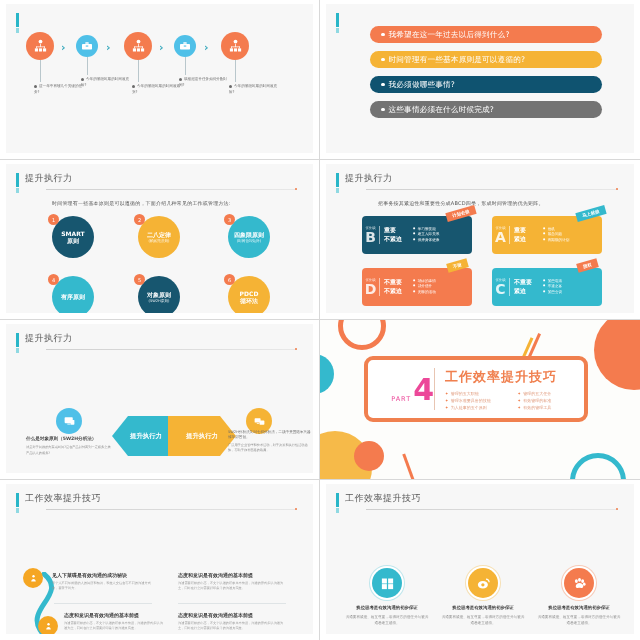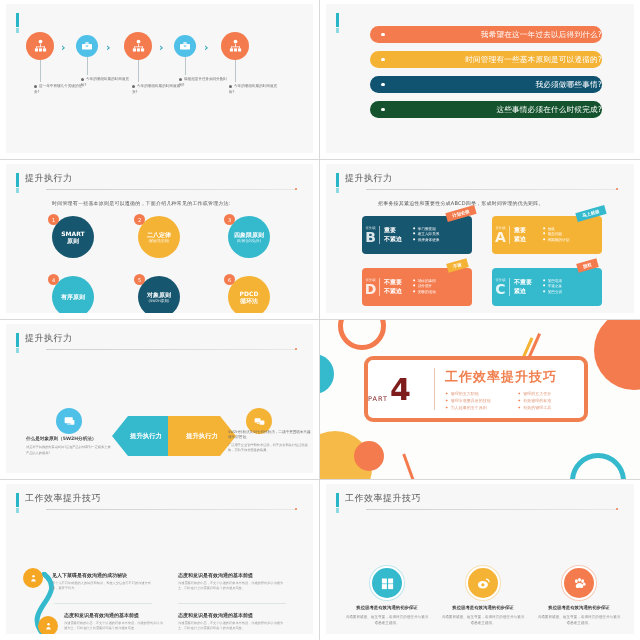--- a/index.html
+++ b/index.html
@@ -23,21 +23,21 @@
   .node.o { background:#f47b4e; }
   .node.b { background:#4fc0e8; }
   .node svg { width:15px; height:15px; fill:#fff; }
   .chev { position:absolute; color:#3aa9bd; font-size:11px; font-weight:bold; }
   .stem { position:absolute; width:1px; background:#b9c7cc; }
   .pcap { position:absolute; width:52px; font-size:3.6px; line-height:1.55; color:#6a6a6a; }
   .pcap b { display:inline-block; width:3px; height:3px; background:#6a6a6a; border-radius:50%; vertical-align:middle; margin-right:2px; }
 
   
   .qwrap { position:absolute; left:44px; top:22px; width:232px; }
-  .qbar { height:17px; border-radius:9px; margin-bottom:8px; display:flex; align-items:center; padding-left:11px; color:#fff; font-size:7.6px; letter-spacing:.2px;justify-content:space-between; }
+  .qbar { height:17px; border-radius:9px; margin-bottom:8px; display:flex; align-items:center; padding-left:11px; color:#fff; font-size:7.6px; letter-spacing:.2px; }
   .qbar i { width:3.5px; height:3.5px; background:#fff; border-radius:50%; display:inline-block; margin-right:4px; font-style:normal; }
 
   
   .lead { position:absolute; left:46px; top:36px; font-size:5px; color:#555; letter-spacing:.2px; }
   .circ { position:absolute; width:42px; height:42px; border-radius:50%; display:flex; flex-direction:column; align-items:center; justify-content:center; color:#fff; }
   .circ .t1 { font-size:6px; font-weight:bold; line-height:1.25; text-align:center; }
   .circ .t2 { font-size:3.6px; opacity:.92; margin-top:1px; }
   .badge { position:absolute; left:-4px; top:-2px; width:11px; height:11px; border-radius:50%; background:#f47b4e; color:#fff; font-size:5px; display:flex; align-items:center; justify-content:center; }
 
   
@@ -59,21 +59,21 @@
   .h1s { clip-path:polygon(0 50%,16px 0,100% 0,100% 100%,16px 100%); }
   .h2s { clip-path:polygon(0 0,calc(100% - 16px) 0,100% 50%,calc(100% - 16px) 100%,0 100%); }
   .blk { position:absolute; width:86px; }
   .blk .bt { font-size:4.6px; color:#4a4a4a; font-weight:bold; line-height:1.4; }
   .blk .bd { font-size:3.2px; color:#8a8a8a; line-height:1.6; margin-top:3px; }
 
   
   .cover { position:absolute; inset:0; background:#fdfdfb; overflow:hidden; }
   .deco { position:absolute; border-radius:50%; }
   .cbox { position:absolute; left:44px; top:36px; width:224px; height:66px; border:4px solid #f0804f; border-radius:9px; background:#fff; display:flex; align-items:center; }
-  .pnum { width:66px; text-align:left; color:#7f1d1d; }
+  .pnum { width:66px; text-align:right; color:#ec4899; }
   .pnum .p { font-size:6.5px; letter-spacing:1px; display:inline-block; vertical-align:bottom; margin-right:2px;}
   .pnum .n { font-size:30px; font-weight:bold; line-height:.9; display:inline-block; vertical-align:bottom;}
   .ctext { flex:1; border-left:1px solid #e8c5b2; padding-left:10px; }
   .ctext .h { font-size:13px; font-weight:bold; color:#f0804f; letter-spacing:1px; }
   .clist { display:grid; grid-template-columns:1fr 1fr; gap:2px 6px; margin-top:5px; }
   .clist span { font-size:4px; color:#e09a7c; }
   .clist span::before { content:"\2726"; color:#f0804f; margin-right:2.5px; font-size:4px; }
 
   
   .tlitem { position:absolute; }
@@ -184,21 +184,21 @@
             <span>我希望在这一年过去以后得到什么?</span>
           </div>
         <div class="qbar" style="background:#f5b335">
             <i></i>
             <span>时间管理有一些基本原则是可以遵循的?</span>
           </div>
         <div class="qbar" style="background:#0f5370">
             <i></i>
             <span>我必须做哪些事情?</span>
           </div>
-        <div class="qbar" style="background:#14532d">
+        <div class="qbar" style="background:#737373">
             <i></i>
             <span>这些事情必须在什么时候完成?</span>
           </div>
       </div>
     </div>
   </div>
 
   <div class="slide">
     <div class="inner">
       <div class="shead">

